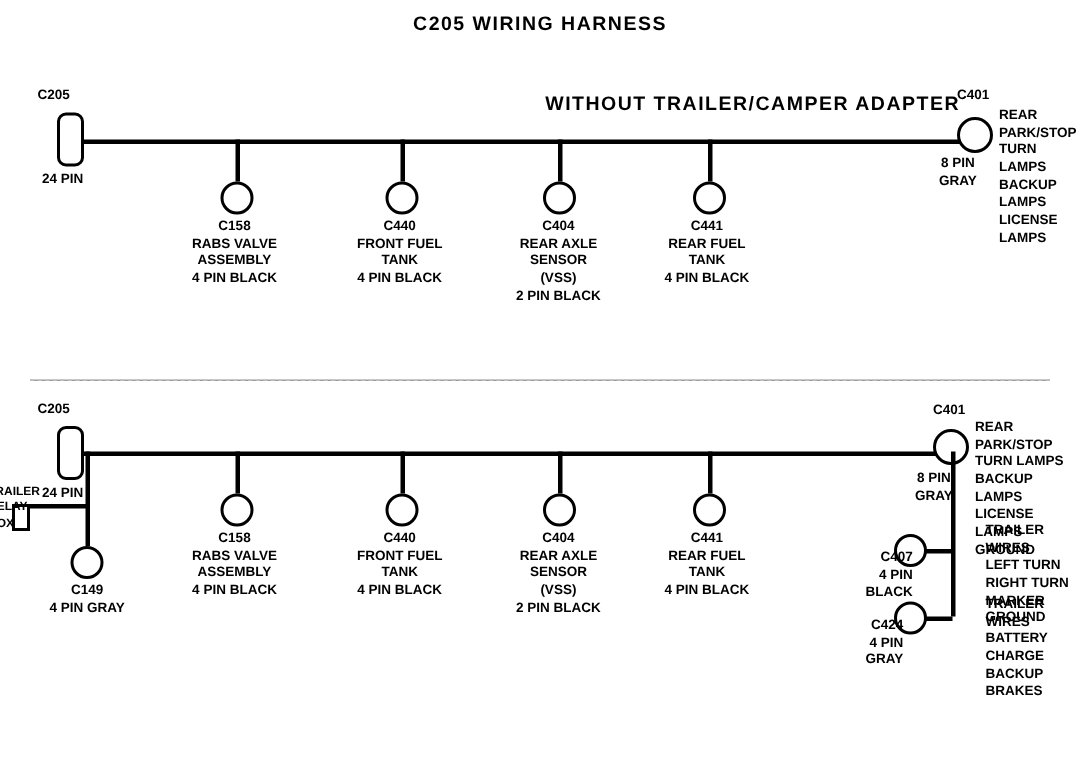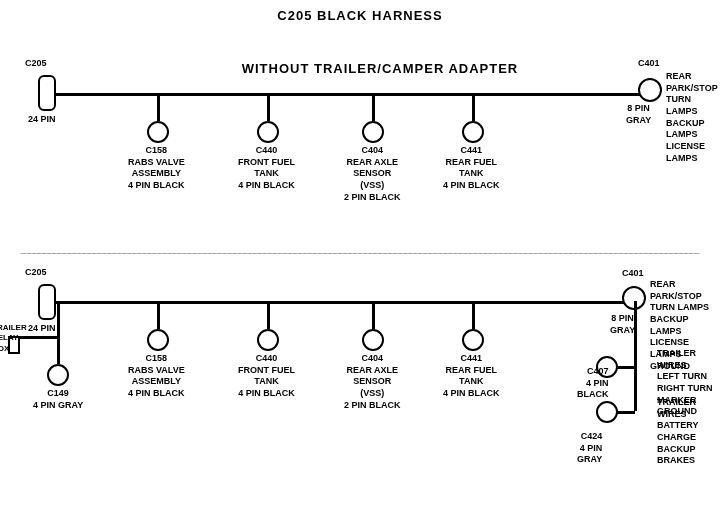--- a/index.html
+++ b/index.html
@@ -21,21 +21,21 @@
     }
     .diagram-container {
       position: relative;
       width: 720px;
       height: 500px;
     }
     
     .section-label {
       font-size: 13px;
       font-weight: bold;
-      text-align: center;
+      text-align: right;
       letter-spacing: 1px;
     }
     
     .connector {
       position: absolute;
       border-radius: 50%;
       border: 2px solid #000;
       background: #fff;
     }
     .connector-rect {
@@ -59,21 +59,21 @@
       position: absolute;
       font-size: 9px;
       font-weight: bold;
       text-align: center;
       line-height: 1.3;
     }
   </style>
 </head>
 <body>
 
-<div class="page-title">C205 BLACK HARNESS</div>
+<div class="page-title">C205 WIRING HARNESS</div>
 
 <div class="diagram-container">
 
   <div class="section-label" style="position:absolute; top:38px; left:120px; right:80px;">WITHOUT  TRAILER/CAMPER  ADAPTER</div>
 
   <div class="hline" style="top:70px; left:55px; width:595px;"></div>
 
   <div class="connector-rect" style="top:52px; left:38px; width:18px; height:36px;"></div>
   <div class="label-text" style="top:35px; left:25px;">C205</div>
   <div class="label-text" style="top:91px; left:28px;">24 PIN</div>
@@ -124,21 +124,21 @@
 
   <div class="vline" style="top:278px; left:634px; height:110px;"></div>
 
   <div class="hline" style="top:343px; left:617px; width:18px;"></div>
   <div class="connector" style="top:333px; left:596px; width:22px; height:22px;"></div>
   <div class="label-text" style="top:343px; left:577px; text-align:right;">C407<br>4 PIN<br>BLACK</div>
   <div class="label-text" style="top:325px; left:657px; text-align:left;">TRAILER WIRES<br>LEFT TURN<br>RIGHT TURN<br>MARKER<br>GROUND</div>
 
   <div class="hline" style="top:388px; left:617px; width:18px;"></div>
   <div class="connector" style="top:378px; left:596px; width:22px; height:22px;"></div>
-  <div class="label-text" style="top:408px; left:577px; text-align:right;">C424<br>4 PIN<br>GRAY</div>
+  <div class="label-text" style="top:388px; left:577px; text-align:right;">C424<br>4 PIN<br>GRAY</div>
   <div class="label-text" style="top:374px; left:657px; text-align:left;">TRAILER WIRES<br>BATTERY CHARGE<br>BACKUP<br>BRAKES</div>
 
   <div class="vline" style="top:278px; left:157px; height:28px;"></div>
   <div class="connector" style="top:306px; left:147px; width:22px; height:22px;"></div>
   <div class="label-text" style="top:330px; left:128px;">C158<br>RABS VALVE<br>ASSEMBLY<br>4 PIN BLACK</div>
 
   <div class="vline" style="top:278px; left:267px; height:28px;"></div>
   <div class="connector" style="top:306px; left:257px; width:22px; height:22px;"></div>
   <div class="label-text" style="top:330px; left:238px;">C440<br>FRONT FUEL<br>TANK<br>4 PIN BLACK</div>
 

